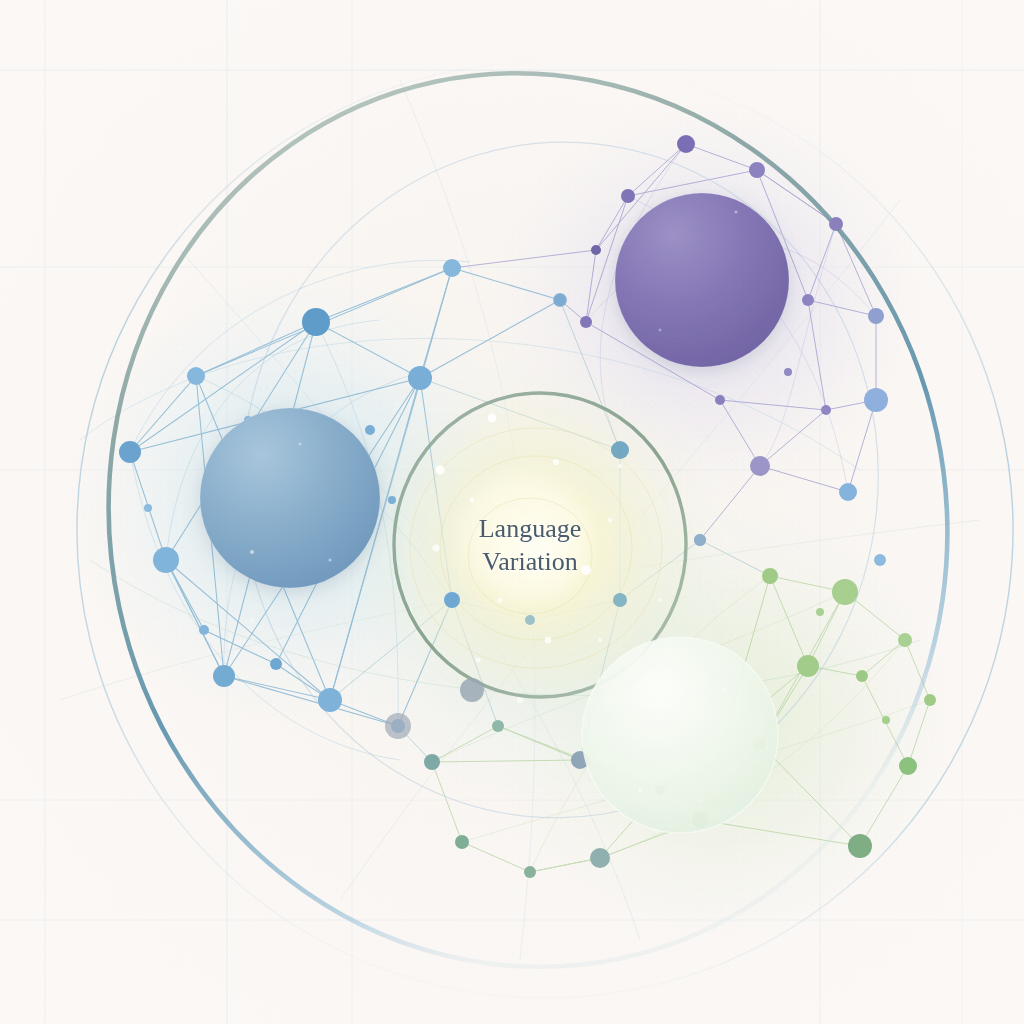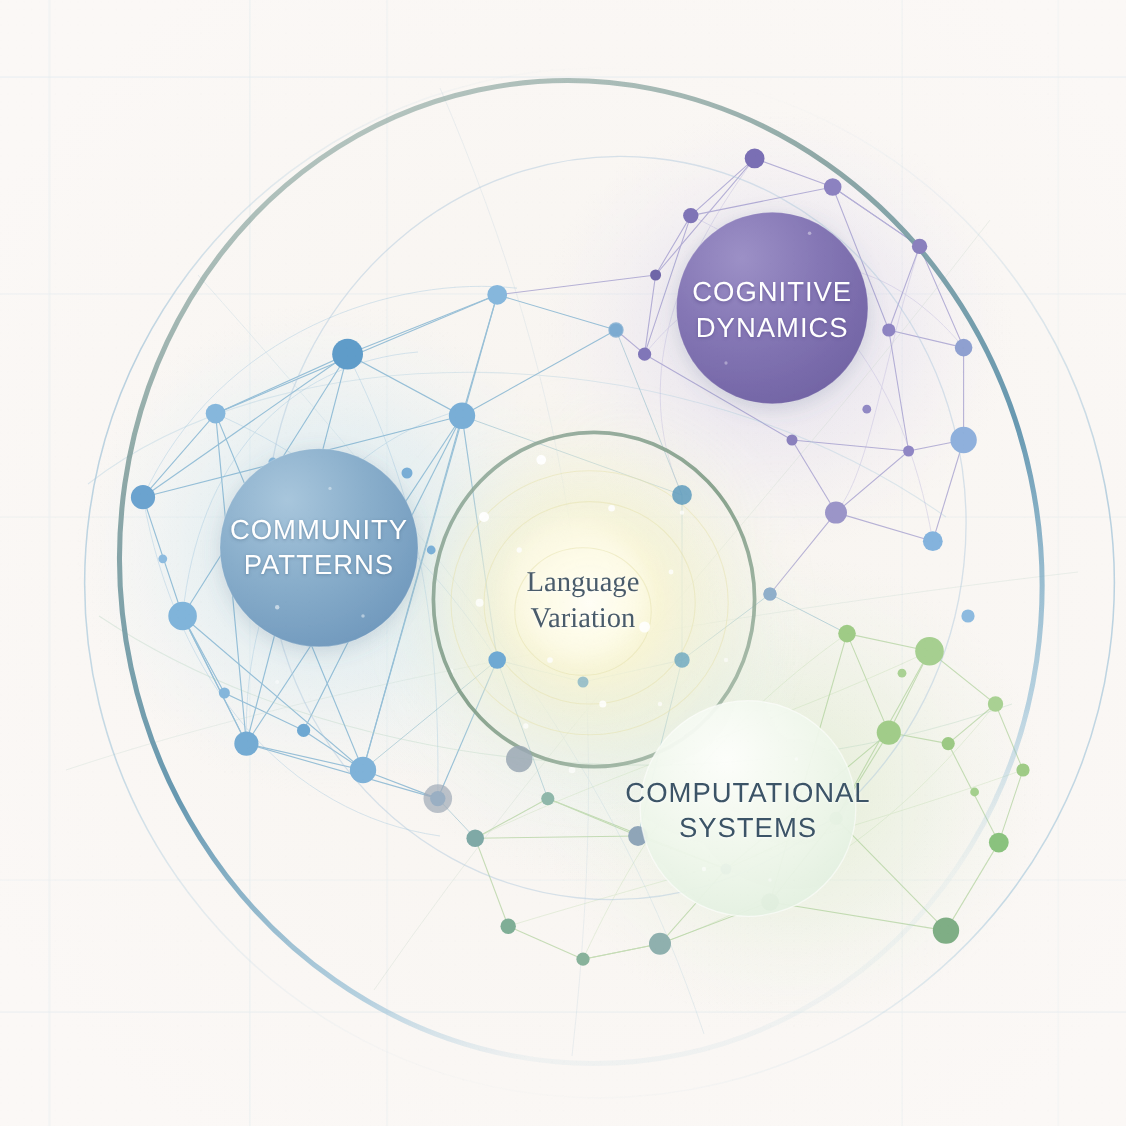--- a/index.html
+++ b/index.html
@@ -418,26 +418,20 @@
       <circle cx="300" cy="444" r="1.5" opacity=".40"></circle>
       <circle cx="736" cy="212" r="1.6" opacity=".40"></circle>
       <circle cx="660" cy="330" r="1.5" opacity=".35"></circle>
       <circle cx="640" cy="790" r="2.0" opacity=".55"></circle>
       <circle cx="724" cy="690" r="1.6" opacity=".45"></circle>
       <circle cx="700" cy="800" r="1.6" opacity=".40"></circle>
     </g>
 
   </svg>
 
-  <div class="lbl lbl-caps" id="lbl-community">COMMUNITY
-PATTERNS</div>
-
-  <div class="lbl lbl-caps" id="lbl-cognitive">COGNITIVE
-DYNAMICS</div>
-
-  <div class="lbl lbl-caps" id="lbl-computational">COMPUTATIONAL
-SYSTEMS</div>
+
+
 
   <div class="lbl" id="lbl-language">Language
 Variation</div>
 
   <div class="grain"></div>
 </div>
 
 </body></html>

